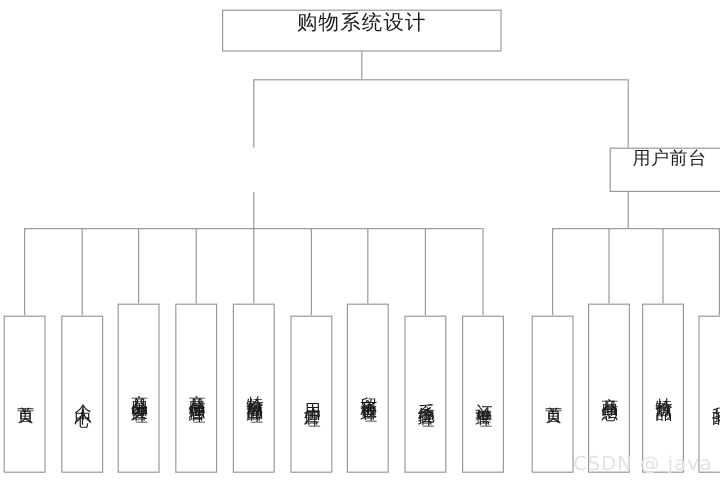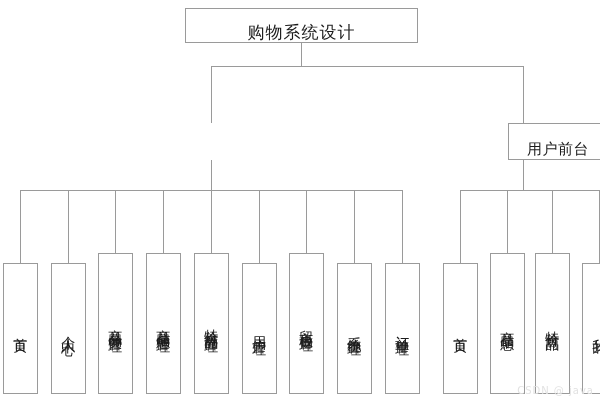--- a/index.html
+++ b/index.html
@@ -28,21 +28,21 @@
   .line.h { height: 1px; }
 
   
   .node {
     position: absolute;
     box-sizing: border-box;
     border: 1px solid #9a9a9a;
     background: #ffffff;
     color: #1b1b1b;
     display: flex;
-    align-items: flex-end;
+    align-items: flex-start;
     justify-content: center;
     text-align: center;
     line-height: 1.18;
   }
 
   .node.root {
     font-size: 17px;
     letter-spacing: 1px;
   }
 
@@ -64,21 +64,21 @@
     letter-spacing: 2px;
     line-height: 1.05;
     white-space: nowrap;
   }
 
   
   .watermark {
     position: absolute;
     right: 6px;
     bottom: 4px;
-    font-size: 10px;
+    font-size: 16px;
     color: #e2e2e2;
     letter-spacing: 1px;
     user-select: none;
     pointer-events: none;
     white-space: nowrap;
   }
 </style>
 </head>
 <body>
 

